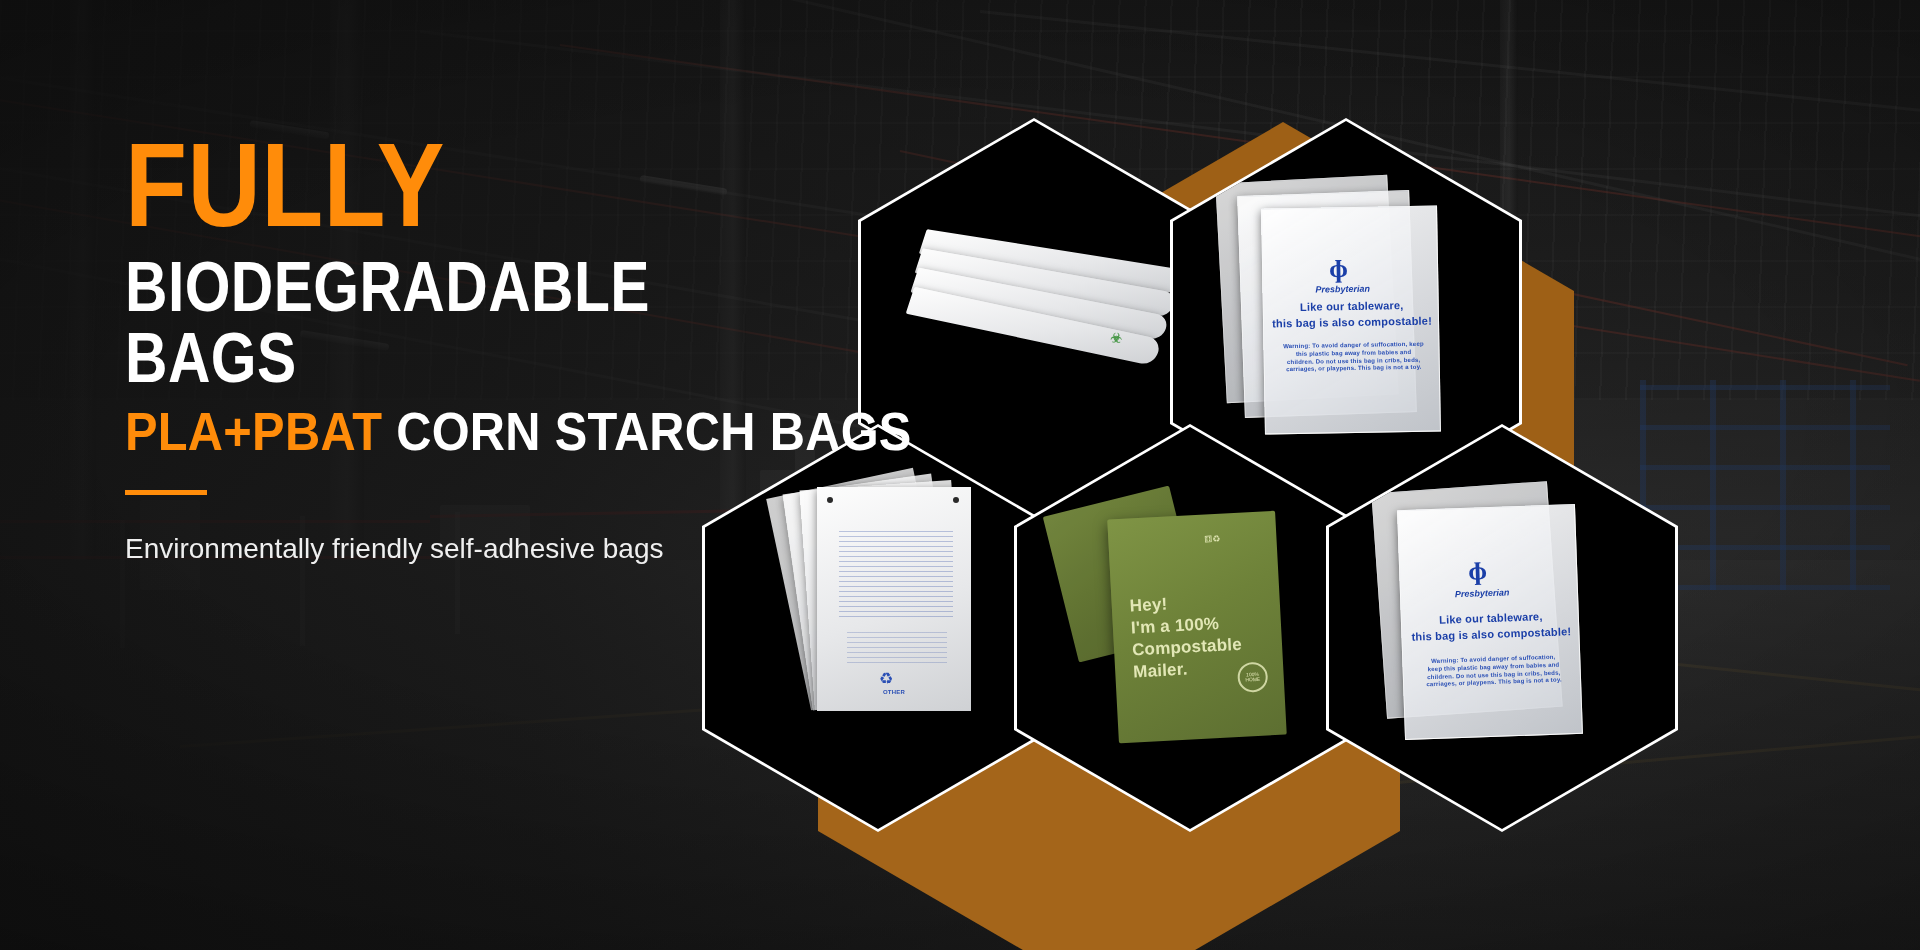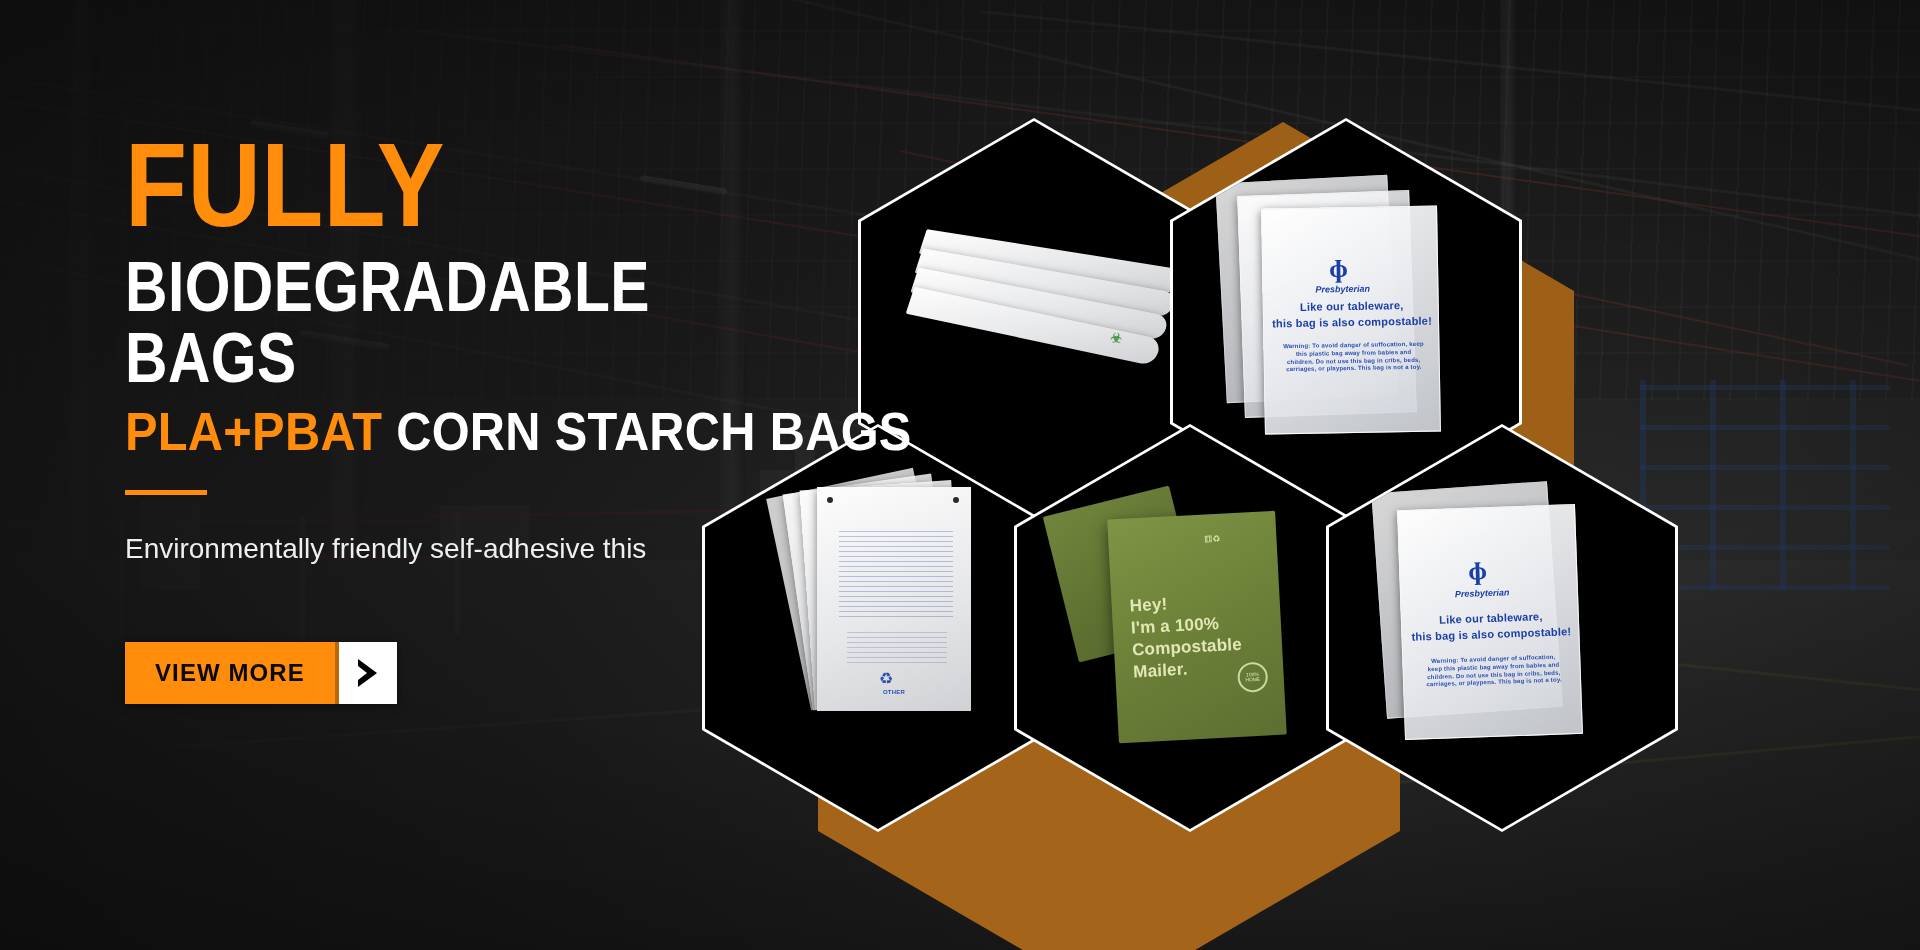--- a/index.html
+++ b/index.html
@@ -375,27 +375,19 @@
 
     <div class="headline-2">BIODEGRADABLE BAGS</div>
 
     <div class="headline-3">
       <span class="accent">PLA+PBAT</span><span> CORN STARCH BAGS</span>
     </div>
 
     <div class="divider"></div>
 
     <div class="desc">
-      <div>Environmentally friendly self-adhesive this</div>
-    </div>
-
-    <a class="cta" href="#" style="text-decoration:none;">
-      <span class="cta-label">VIEW MORE</span>
-      <span class="cta-arrow">
-        <svg width="30" height="34" viewBox="0 0 30 34" aria-hidden="true">
-          <path d="M5 3 L24 17 L5 31 L5 24 L14 17 L5 10 Z" fill="#000000"></path>
-        </svg>
-      </span>
-    </a>
+      <div>Environmentally friendly self-adhesive bags</div>
+    </div>
+
 
   </div>
 
 </div>
 
 </body></html>

